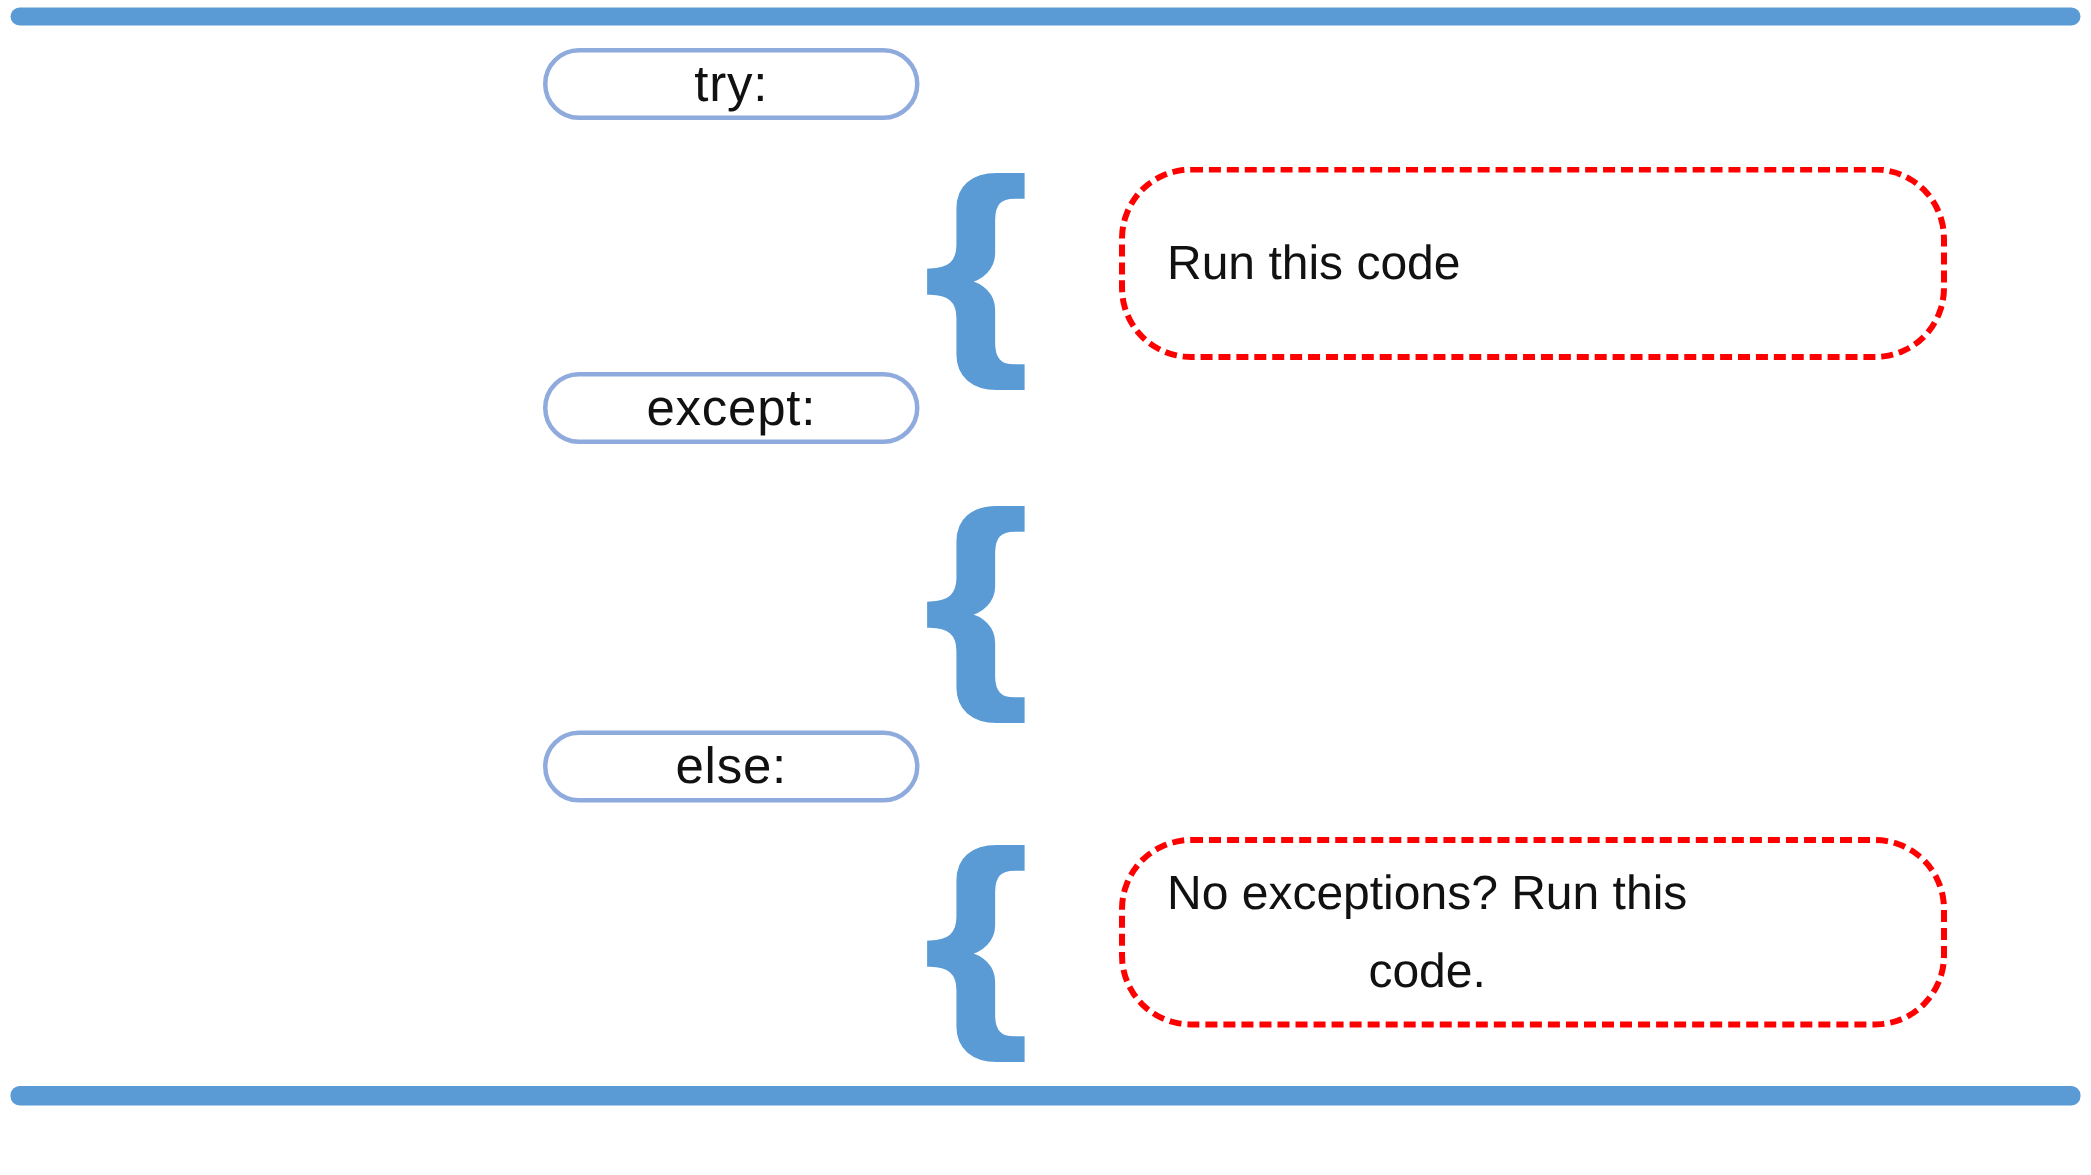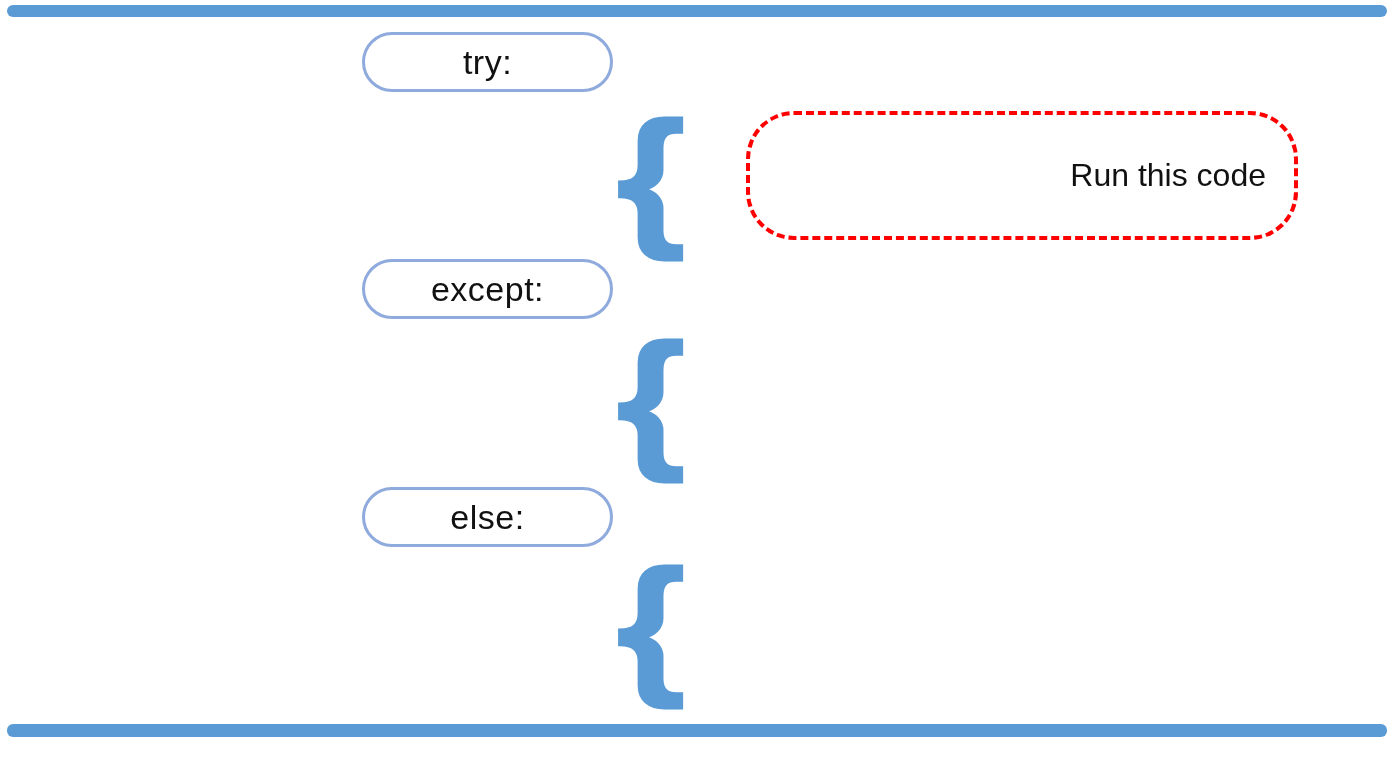--- a/index.html
+++ b/index.html
@@ -23,21 +23,21 @@
     border-radius: 6px;
     background: #5B9BD5;
   }
   .hline.top { top: 5px; }
   .hline.bottom { top: 724px; height: 13px; }
 
   .pill {
     position: absolute;
     left: 362px;
     width: 251px;
-    height: 60px;
+    height: 48px;
     border: 3px solid #8FAADC;
     border-radius: 34px;
     box-sizing: border-box;
     background: #ffffff;
     display: flex;
     align-items: center;
     justify-content: center;
   }
   .pill .keyword-text {
     font-size: 34px;
@@ -63,21 +63,21 @@
   .dashed-box {
     position: absolute;
     left: 746px;
     width: 552px;
     border: 4px dashed #FF0000;
     border-radius: 48px;
     box-sizing: border-box;
     background: #ffffff;
     display: flex;
     align-items: center;
-    justify-content: flex-end;
+    justify-content: flex-start;
     padding: 0 28px;
   }
   .note-text {
     font-size: 32px;
     color: #111111;
     text-align: center;
     line-height: 1.6;
     white-space: pre-line;
   }
 </style>
@@ -90,23 +90,27 @@
   <div class="hline bottom"></div>
 
   <div class="pill" style="top:32px;">
     <span class="keyword-text">try:</span>
   </div>
   <div class="brace" style="top:110px; height:130px;">{</div>
   <div class="dashed-box" style="top:111px; height:129px;">
     <span class="note-text">Run this code</span>
   </div>
 
-  <div class="pill" style="top:259px;">
+  <div class="pill" style="top:248px;">
     <span class="keyword-text">except:</span>
   </div>
   <div class="brace" style="top:332px; height:130px;">{</div>
 
   <div class="pill" style="top:475px;margin-top:12px;">
     <span class="keyword-text">else:</span>
   </div>
   <div class="brace" style="top:556px; height:134px;">{</div>
+  <div class="dashed-box" style="top:558px; height:127px;">
+    <span class="note-text">No exceptions? Run this
+code.</span>
+  </div>
 
 </div>
 
 </body></html>

